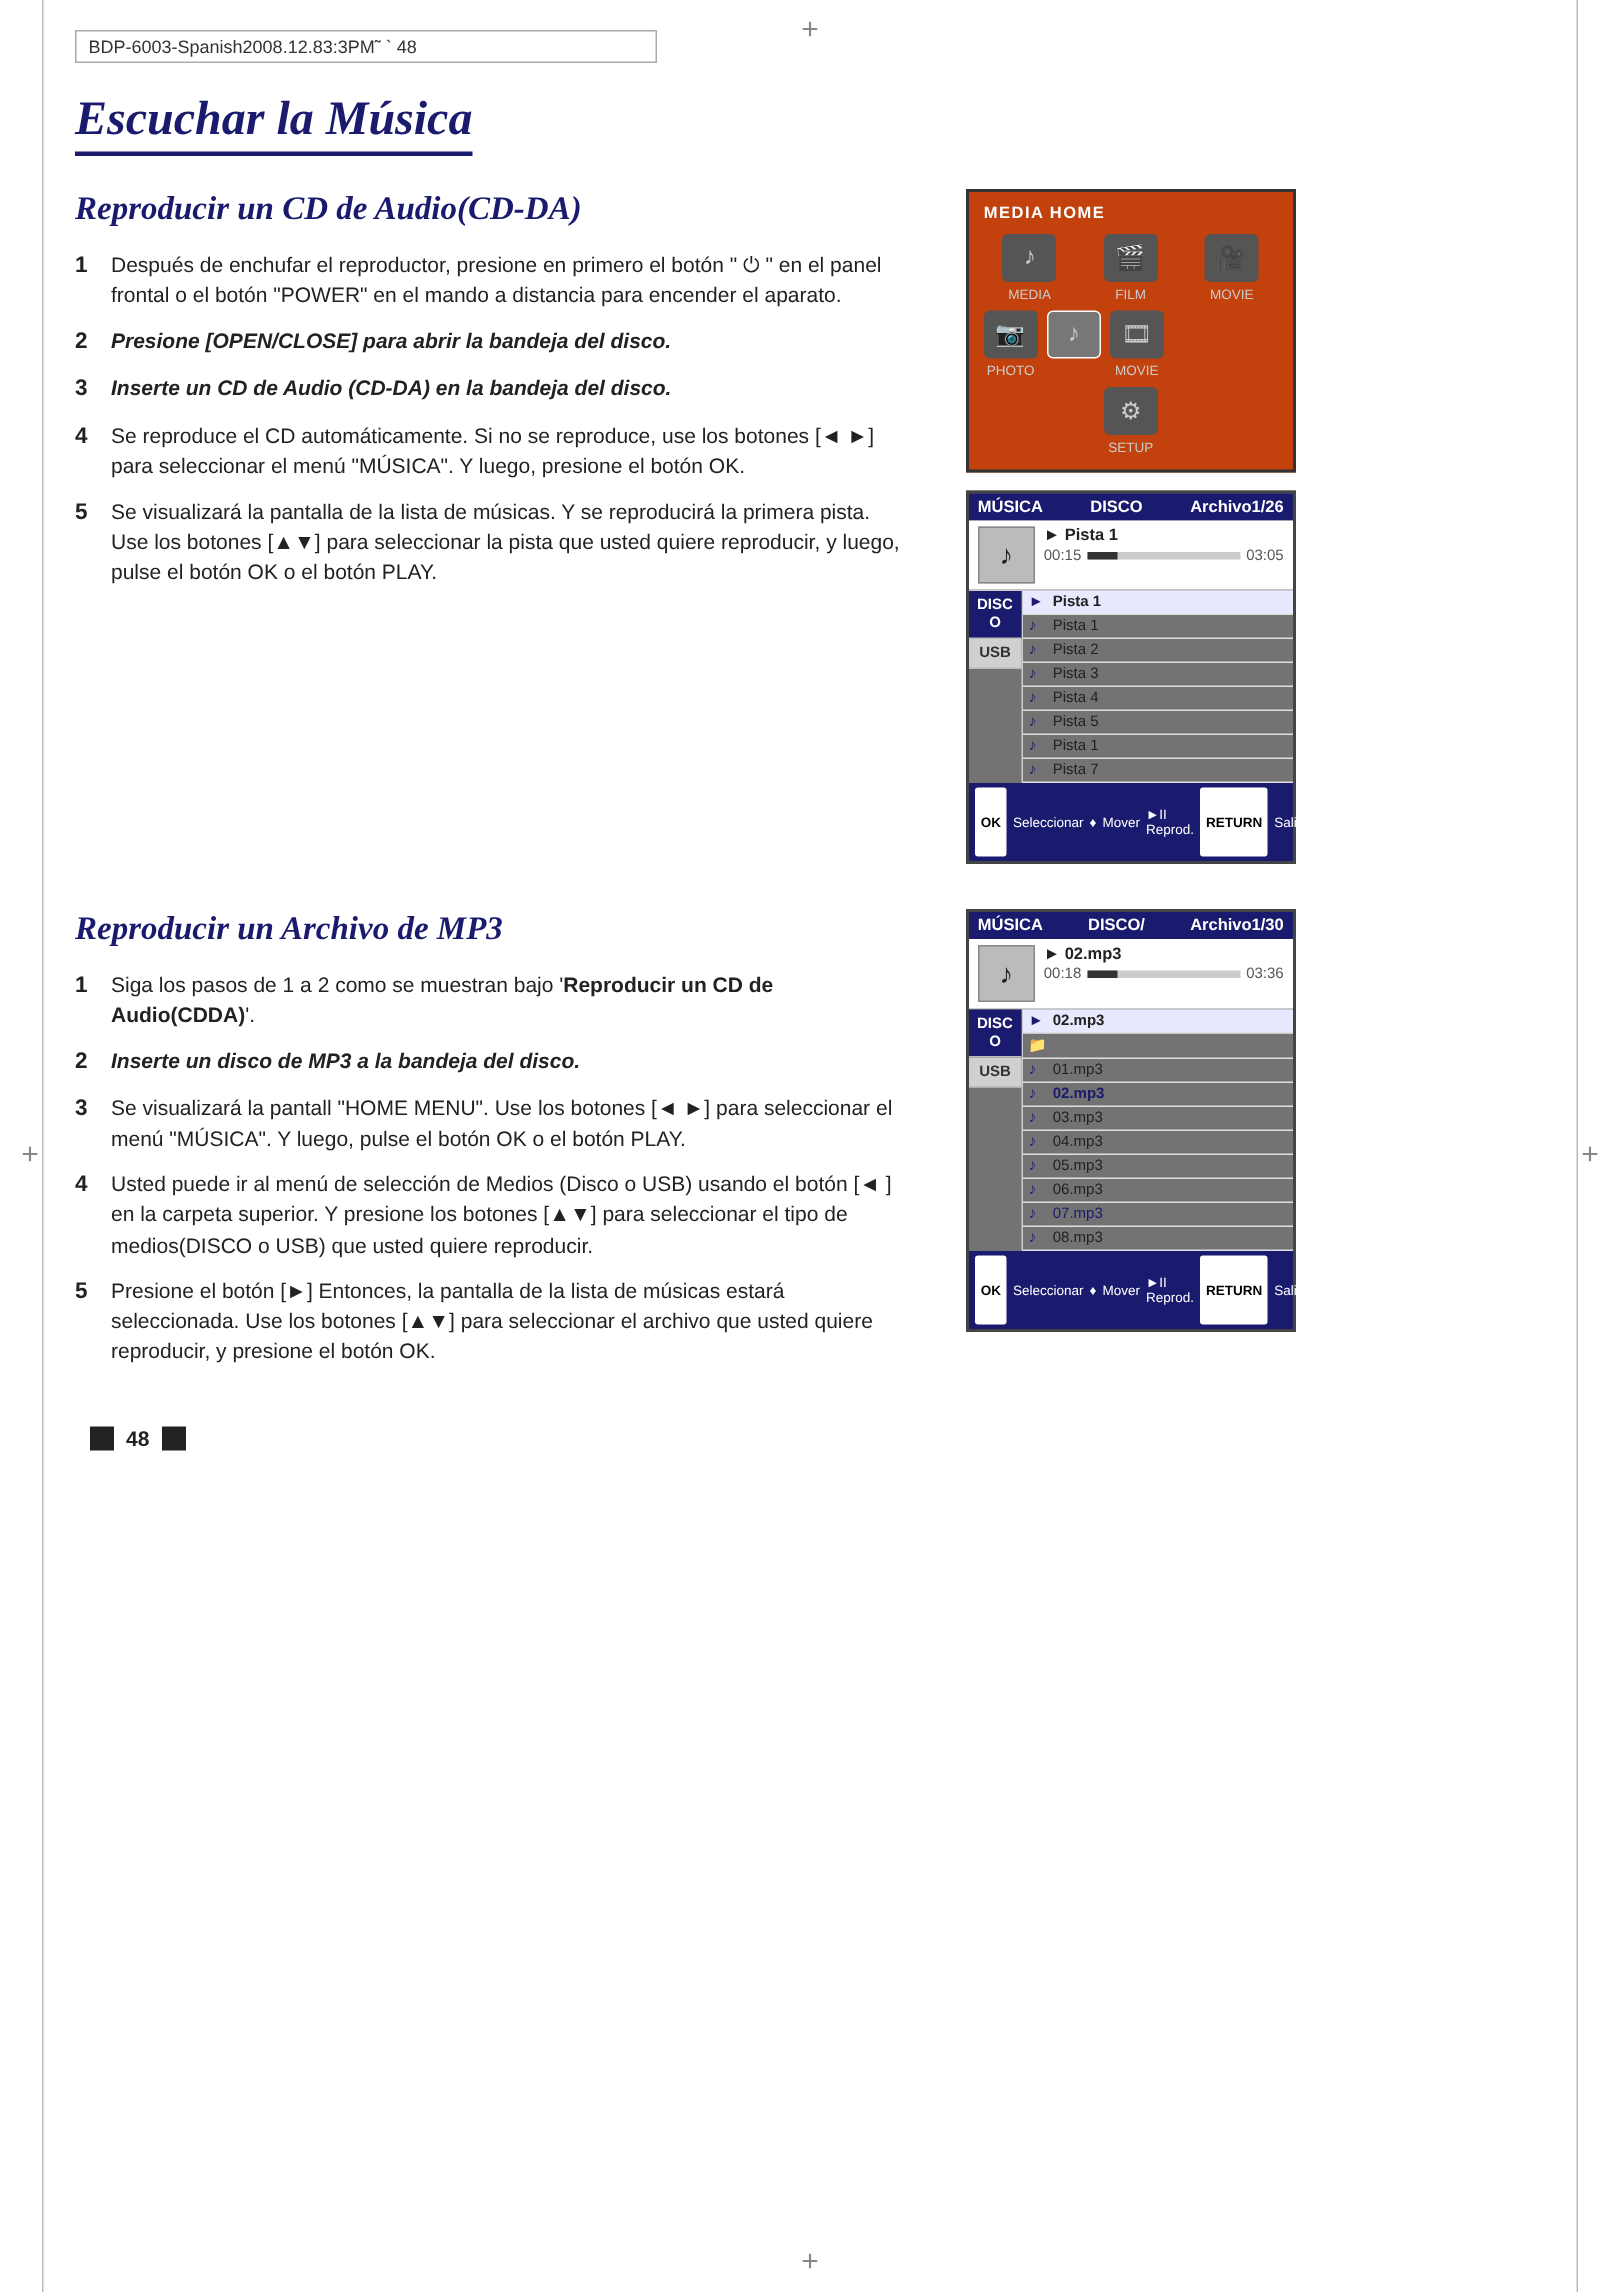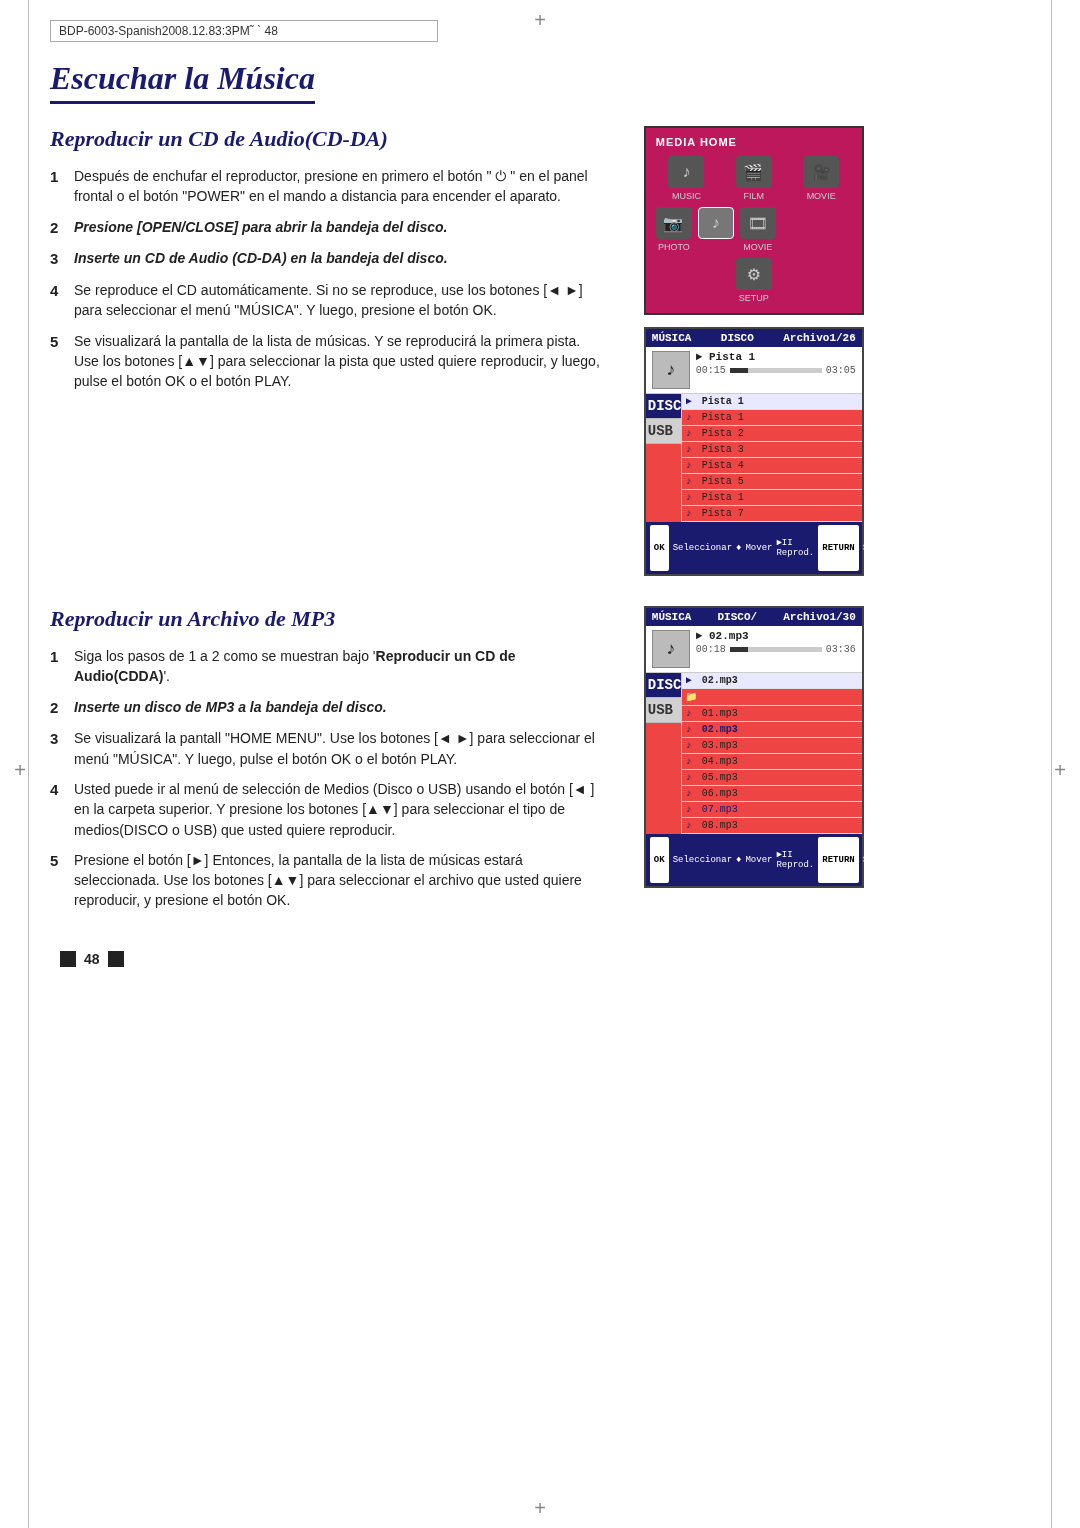--- a/index.html
+++ b/index.html
@@ -111,21 +111,21 @@
       flex: 1;
     }
     ol.steps li .step-text em {
       font-style: italic;
       font-weight: bold;
     }
 
     
     .media-home-box {
       border: 2px solid #333;
-      background: #be185d;
+      background: #c2410c;
       padding: 8px 10px 10px 10px;
       width: 220px;
       color: #fff;
     }
     .media-home-title {
       font-size: 11px;
       font-weight: bold;
       letter-spacing: 1px;
       color: #fff;
       margin-bottom: 8px;
@@ -170,24 +170,23 @@
     .setup-cell {
       display: flex;
       flex-direction: column;
       align-items: center;
       gap: 3px;
     }
 
     
     .music-ui-box {
       border: 2px solid #444;
-      background: #ef4444;
+      background: #737373;
       width: 220px;
       font-size: 11px;
-      font-family: Liberation Mono, monospace;
     }
     .music-ui-header {
       background: #1a1a6e;
       color: #fff;
       padding: 3px 6px;
       display: flex;
       justify-content: space-between;
       font-size: 11px;
       font-weight: bold;
     }
@@ -251,28 +250,29 @@
     .music-side-tabs {
       display: flex;
       flex-direction: column;
       width: 36px;
       border-right: 1px solid #ccc;
     }
     .side-tab {
       background: #d0d0d0;
       padding: 4px 2px;
       text-align: center;
-      font-size: 14px;
+      font-size: 10px;
       font-weight: bold;
       color: #333;
       border-bottom: 1px solid #bbb;
       writing-mode: horizontal-tb;
       display: flex;
       align-items: center;
       justify-content: space-between;
+      flex-direction: column;
       gap: 1px;
     }
     .side-tab-active {
       background: #1a1a6e;
       color: #fff;
     }
     .music-track-list {
       flex: 1;
       padding: 0;
     }
@@ -400,21 +400,21 @@
     </div>
 
     <div class="section-image">
 
       <div class="media-home-box">
         <div class="media-home-title">MEDIA HOME</div>
         <div class="media-home-icons">
 
           <div class="media-icon-cell">
             <div class="media-icon-shape">♪</div>
-            <span class="media-icon-label">MUSIC</span>
+            <span class="media-icon-label">MEDIA</span>
           </div>
 
           <div class="media-icon-cell">
             <div class="media-icon-shape">🎬</div>
             <span class="media-icon-label">FILM</span>
           </div>
 
           <div class="media-icon-cell">
             <div class="media-icon-shape">🎥</div>
             <span class="media-icon-label">MOVIE</span>

